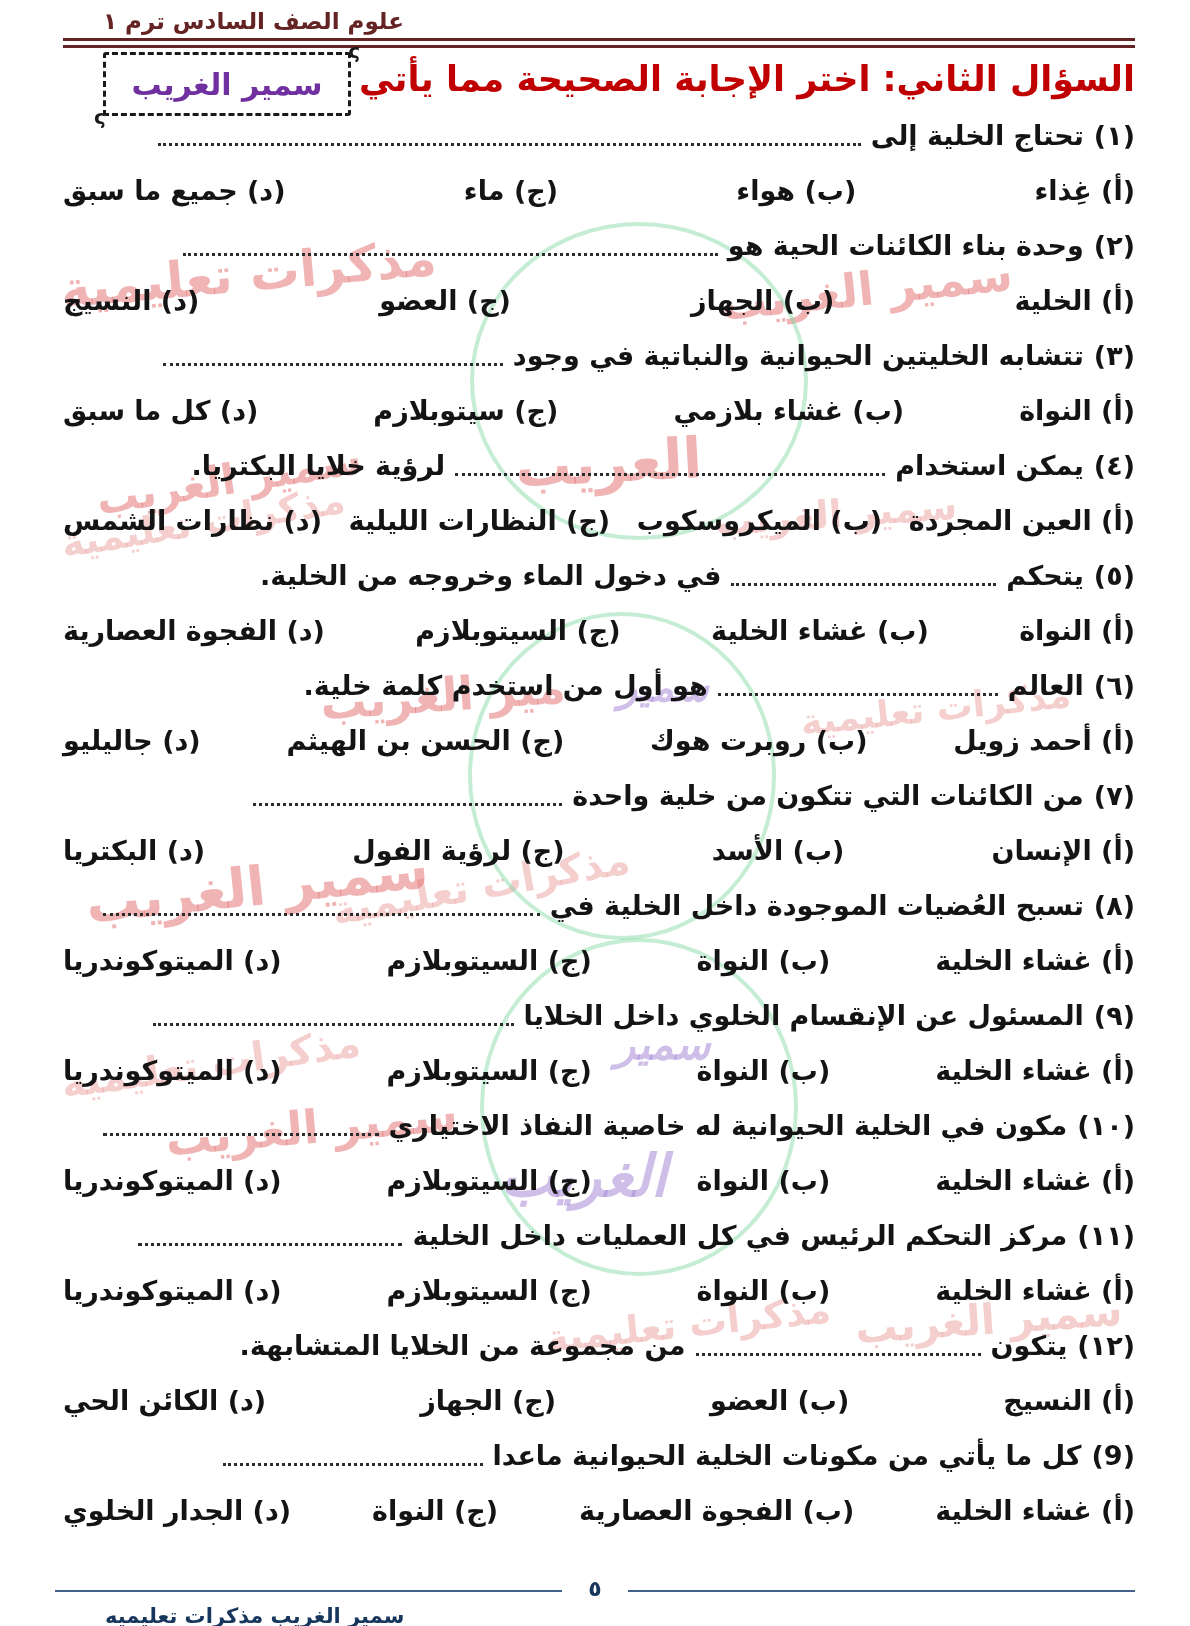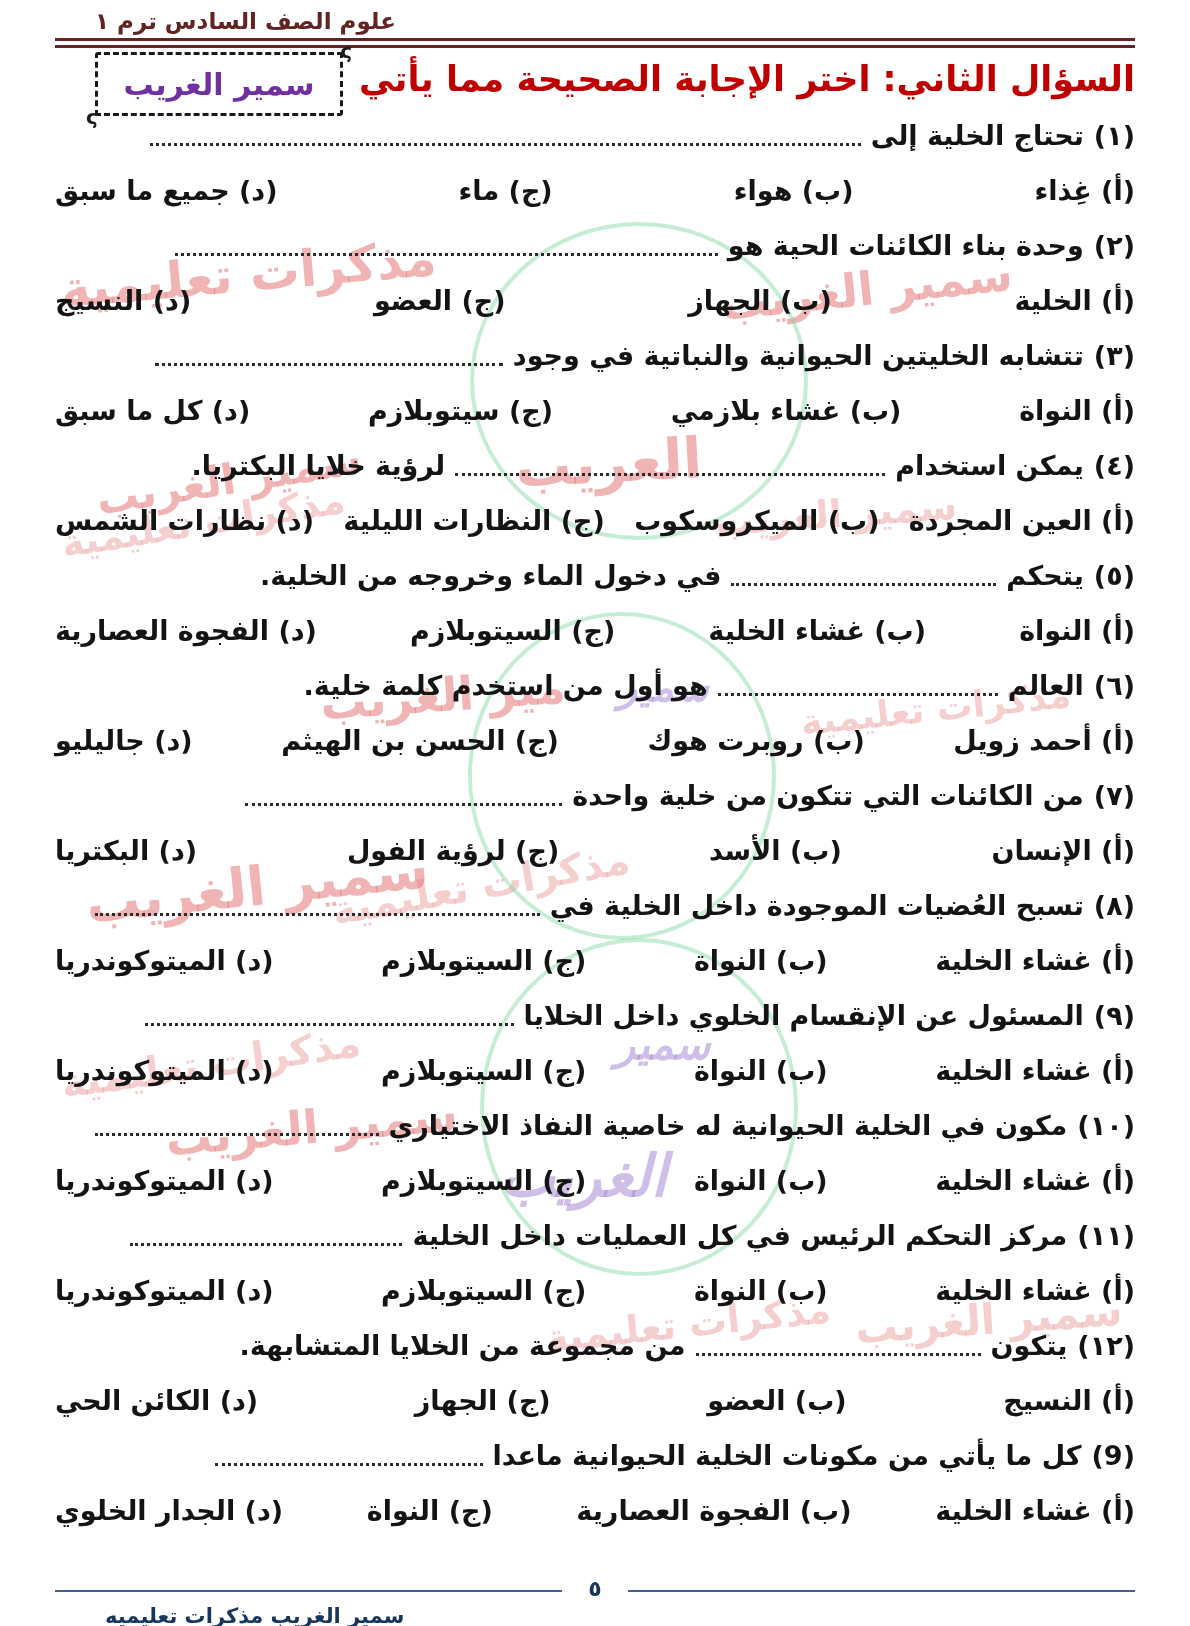--- a/index.html
+++ b/index.html
@@ -7,21 +7,21 @@
     width:1190px;height:1626px;background:#ffffff;position:relative;overflow:hidden;
     font-family:"DejaVu Sans",sans-serif;direction:rtl;
   }
   
   .wm{position:absolute;z-index:0;font-weight:700;white-space:nowrap;pointer-events:none;}
   .pink{color:rgba(226,106,106,0.50);}
   .pink2{color:rgba(226,106,106,0.33);}
   .lav{color:rgba(166,137,214,0.55);font-style:italic;}
   .circ{position:absolute;z-index:0;border:4px solid rgba(125,216,160,0.45);border-radius:50%;pointer-events:none;}
   
-  .content{position:relative;z-index:1;padding:0 55px;}
+  .content{position:relative;z-index:1;padding:0 55px;margin-left:8px;}
   .hdr{color:#632423;font-size:23px;font-weight:700;text-align:left;padding:8px 0 4px 40px;}
   .rule{height:4px;border-top:3px solid #632423;border-bottom:3px solid #632423;}
   .title-row{position:relative;height:60px;}
   .sec-title{color:#c00000;font-size:35px;font-weight:700;text-align:right;line-height:62px;}
   .stamp{
     position:absolute;left:40px;top:4px;width:242px;height:58px;
     border:3px dashed #1a1a1a;border-radius:3px;
     display:flex;align-items:center;justify-content:center;
     color:#7030a0;font-size:30px;font-weight:700;background:rgba(255,255,255,0.6);
   }

